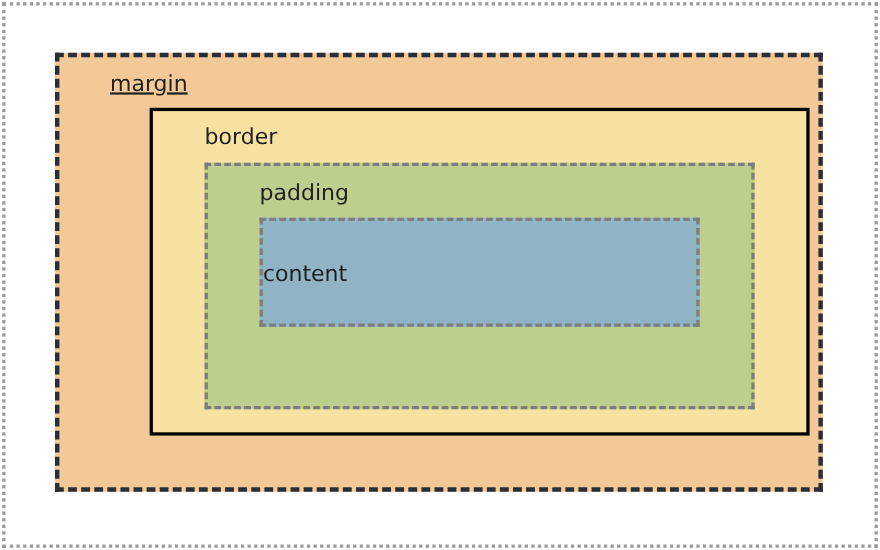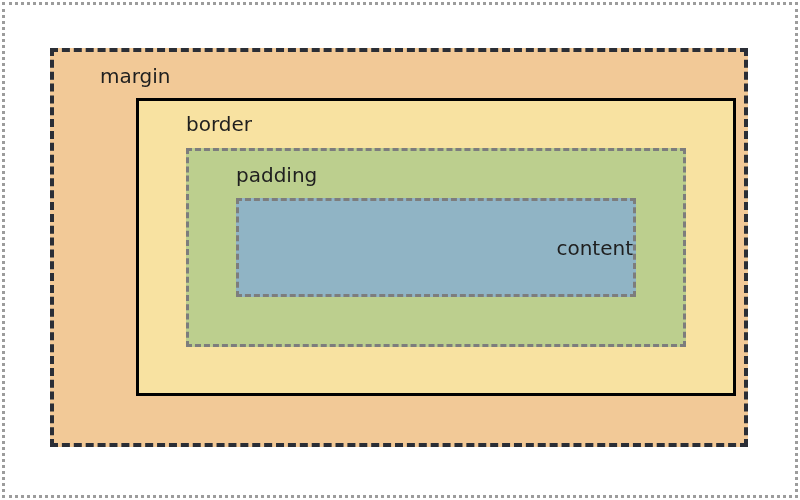--- a/index.html
+++ b/index.html
@@ -36,49 +36,49 @@
     white-space: nowrap;
   }
   .margin-box {
     left: 50px;
     top: 48px;
     width: 698px;
     height: 399px;
     border: 4px dashed #2b2e36;
     background: #f2c997;
   }
-  .margin-box > .box-label { left: 46px; top: 12px; }
+  .margin-box > .box-label { left: 46px; top: 12px; text-decoration: underline; }
   .border-box {
     left: 46px;
     top: 46px;
     width: 600px;
     height: 298px;
     border: 3px solid #000000;
     background: #f8e2a1;
   }
   .border-box > .box-label { left: 47px; top: 11px; }
   .padding-box {
     left: 47px;
     top: 47px;
     width: 500px;
-    height: 199px;
+    height: 224px;
     border: 3px dashed #7d7d7d;
     background: #bccf8e;
   }
   .padding-box > .box-label { left: 47px; top: 12px; }
   .content-box {
     left: 47px;
     top: 47px;
     width: 400px;
     height: 99px;
     border: 3px dashed #7d7d7d;
     background: #90b4c5;
     display: flex;
     align-items: center;
-    justify-content: flex-end;
+    justify-content: flex-start;
   }
   .content-box .box-label {
     position: static;
   }
 </style>
 </head>
 <body>
 
 <div class="page">
   <div class="figure-frame" style="border-color: rgb(156, 156, 156);"></div>

